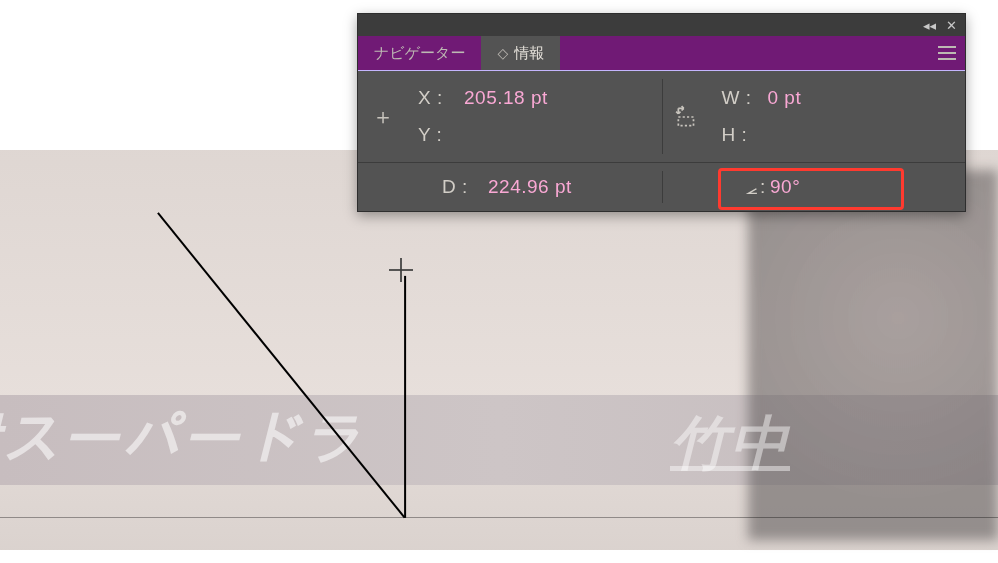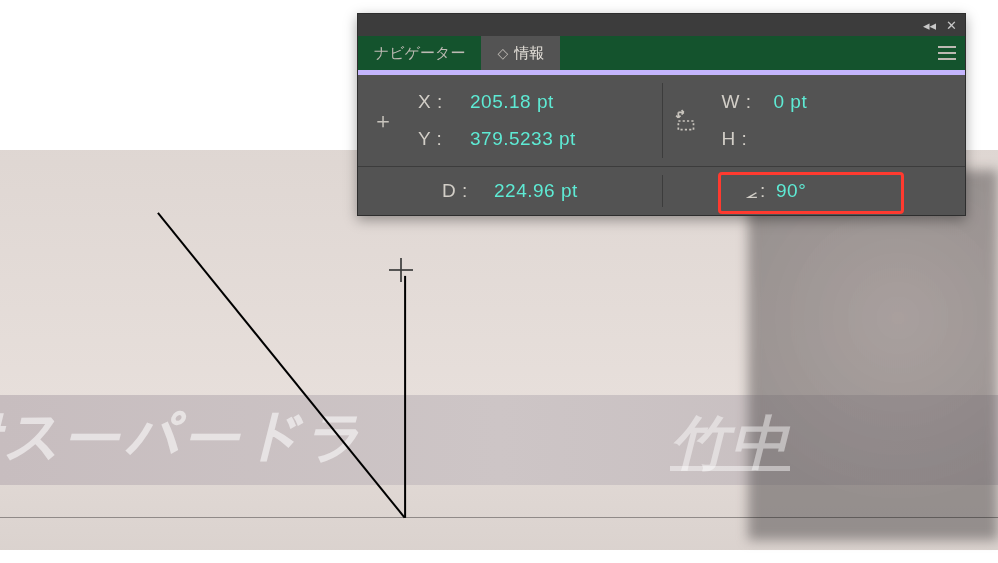--- a/index.html
+++ b/index.html
@@ -118,24 +118,24 @@
     padding: 0 8px;
   }
   .tb-btn {
     color: #c8c8c8;
     font-size: 13px;
     line-height: 1;
     cursor: pointer;
   }
   .tab-row {
     height: 34px;
-    background: #14532d;
+    background: #701a75;
     display: flex;
     align-items: stretch;
-    border-bottom: 5px solid #c4b5fd;
+    border-bottom: 1px solid #c4b5fd;
   }
   .tab {
     display: flex;
     align-items: center;
     padding: 0 16px;
     font-size: 15px;
     color: #bdb9b3;
     cursor: pointer;
   }
   .tab.active {
@@ -200,22 +200,21 @@
     line-height: 1.9;
     letter-spacing: 0.5px;
     white-space: nowrap;
   }
   .label {
     display: inline-block;
     min-width: 46px;
     color: #d2cec7;
   }
   .value {
-    color: #5eead4;
-    margin-left: 6px;
+    color: #f9a8d4;
   }
   .divider-v {
     position: absolute;
     top: 8px;
     bottom: 8px;
     left: 0;
     width: 1px;
     background: #3c3c3c;
   }
   .highlight-box {
@@ -280,21 +279,20 @@
       <div class="cell icon-cell" style="display:flex;">
         <span>＋</span>
       </div>
       <div class="cell">
         <div class="row-line">
           <span class="label">X :</span>
           <span class="value">205.18 pt</span>
         </div>
         <div class="row-line">
           <span class="label">Y :</span>
-          <span class="value">379.5233 pt</span>
         </div>
       </div>
       <div class="cell icon-cell" style="display:flex;">
         <div class="divider-v"></div>
         <svg class="transform-icon" viewBox="0 0 24 24">
           <path d="M4 4 h5"></path>
             <path d="M9 4 l-2 -2 M9 4 l-2 2"></path>
           <path d="M4 4 v5"></path>
             <path d="M4 9 l-2 -2 M4 9 l2 -2"></path>
           <rect x="4" y="12" width="14" height="8" stroke-dasharray="2 2"></rect>

